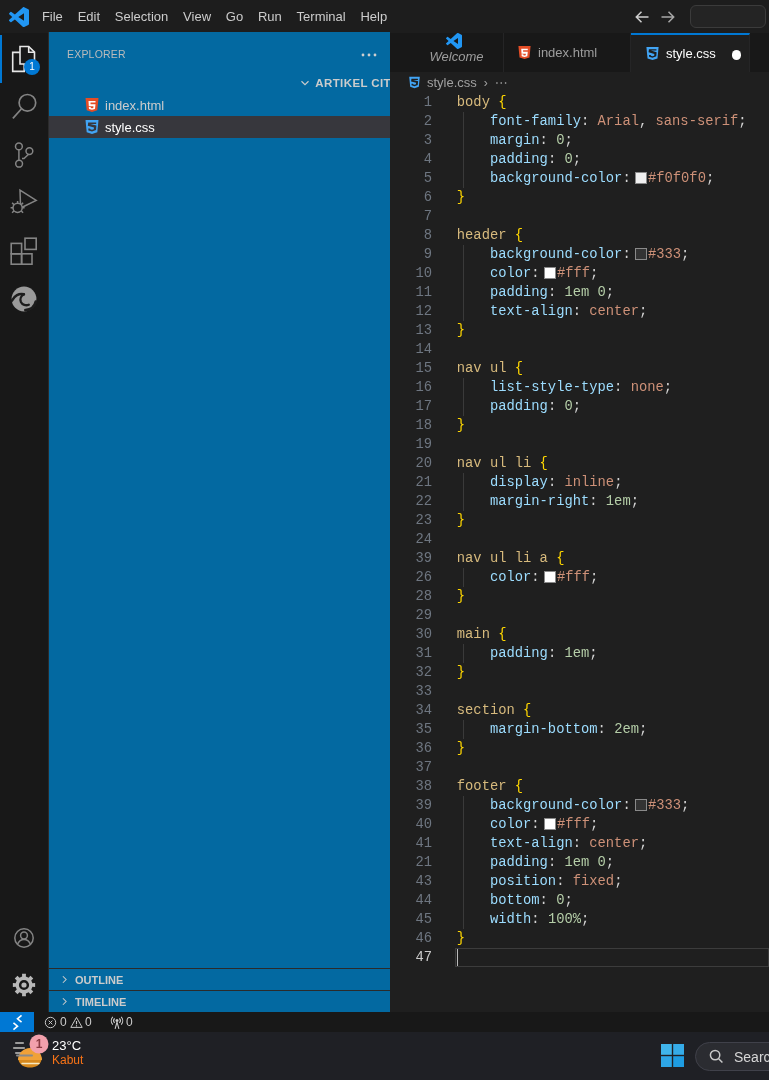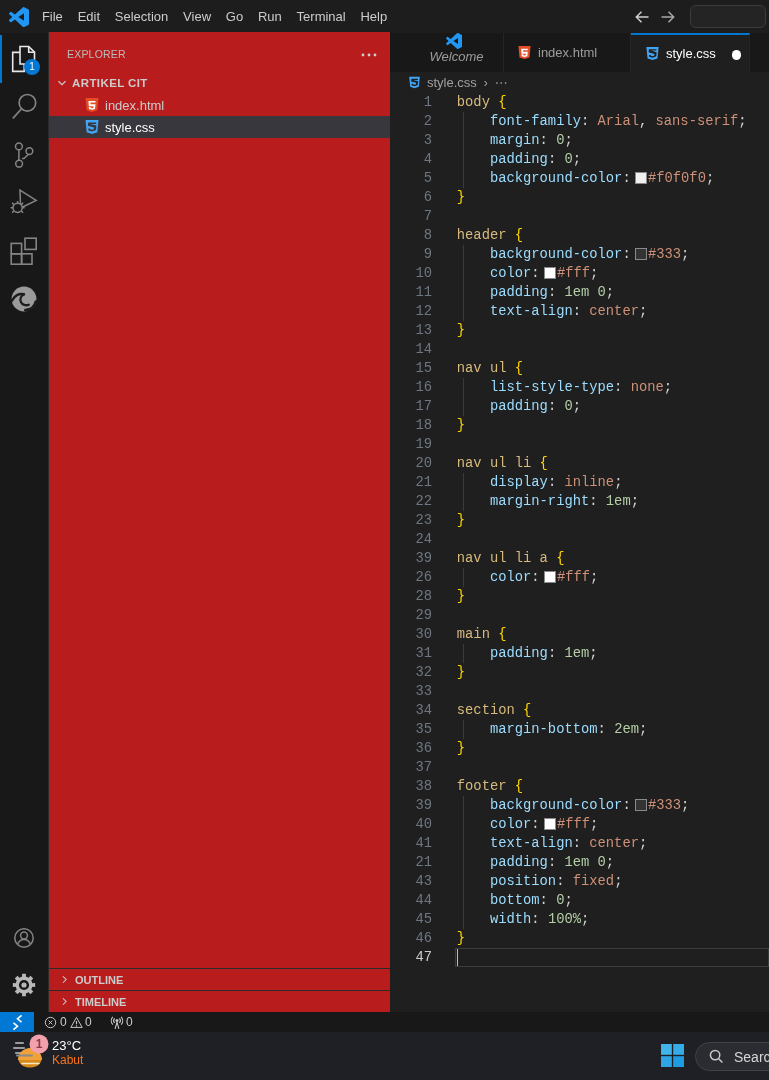--- a/index.html
+++ b/index.html
@@ -16,21 +16,21 @@
   #cmdcenter { position:absolute; left:690px; top:5px; width:76px; height:23px; background:#242424;
     border:1px solid #3b3b3b; border-radius:6px; }
 
   
   #activitybar { position:absolute; left:0; top:33px; width:48px; height:979px; background:#181818; }
   #actsel { position:absolute; left:0; top:2px; width:2px; height:48px; background:#0078d4; }
   #badge { position:absolute; left:23.7px; top:25.7px; width:16.6px; height:16.6px; border-radius:50%;
     background:#0078d4; color:#fff; font-size:10px; display:flex; align-items:center; justify-content:center; }
 
   
-  #sidebar { position:absolute; left:48px; top:32px; width:342px; height:980px; background:#b91c1c;
+  #sidebar { position:absolute; left:48px; top:32px; width:342px; height:980px; background:#0369a1;
     border-left:1px solid #2b2b2b; color:#cccccc; }
   #sbhead { position:absolute; left:18px; top:16px; font-size:10.5px; color:#bbbbbb; letter-spacing:0.2px; }
   .row { position:absolute; left:0; width:342px; height:22px; display:flex; align-items:center; font-size:13px; }
 
   
   #tabs { position:absolute; left:390px; top:33px; width:379px; height:39px; background:#181818; }
   .tab { position:absolute; top:0; height:39px; display:flex; align-items:center; font-size:13px;
     color:#9d9d9d; background:#181818; border-right:1px solid #252526; padding-left:10px; }
   #tab-active { background:#1f1f1f; color:#ffffff; border-top:2px solid #0078d4; }
   #breadcrumb { position:absolute; left:390px; top:72px; width:379px; height:21px; background:#1f1f1f;
@@ -143,21 +143,21 @@
     </svg>
   </div>
 
   <div id="sidebar">
     <div id="sbhead">EXPLORER</div>
     <svg class="abs" style="left:311px; top:20px" width="18" height="6" viewBox="0 0 18 6">
         <circle cx="3" cy="3" r="1.4" fill="#cfcfcf"></circle>
         <circle cx="9" cy="3" r="1.4" fill="#cfcfcf"></circle>
         <circle cx="15" cy="3" r="1.4" fill="#cfcfcf"></circle>
       </svg>
-    <div class="row" style="top:40px; font-weight:bold; font-size:11.5px;">
+    <div class="row" style="top:40px; font-weight:bold; font-size:11.5px;justify-content:flex-end;">
       <svg style="margin-left:6px" width="14" height="14" viewBox="0 0 16 16" fill="none" stroke="#cccccc" stroke-width="1.3">
           <path d="M4 6 L8 10 L12 6"></path>
         </svg>
         <span style="margin-left:3px; letter-spacing:0.4px">ARTIKEL CIT</span>
     </div>
     <div class="row" style="top:62px;">
       <span style="width:35px"></span>
       <svg class="fico" viewBox="0 0 16 16">
           <path fill="#e44d26" d="M1.5 1 h13 l-1.2 12.2 L8 15 l-5.3-1.8 z"></path>
           <path fill="#fff" d="M4.5 4 h7 v1.6 h-5 v1.7 h5 l-0.5 4.6 L8 12.8 l-3-0.9 -0.2-2 h1.9 l0.1 1 1.2 0.35 1.3-0.35 0.15-1.6 H4.8 z"></path>

